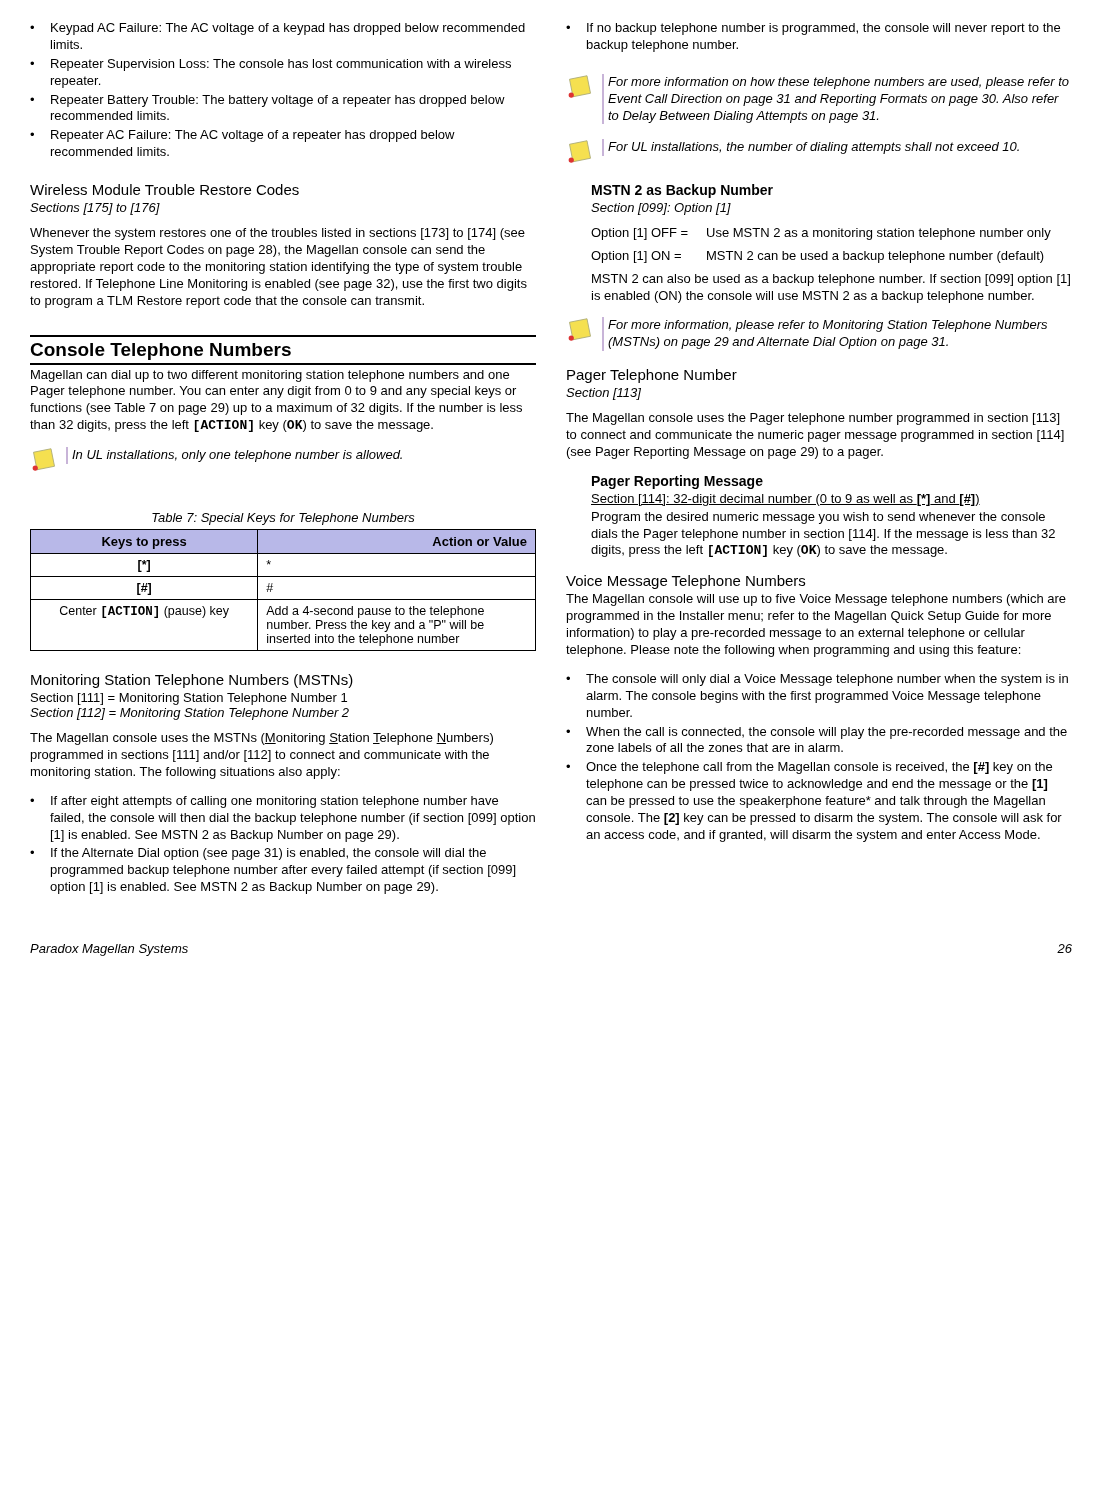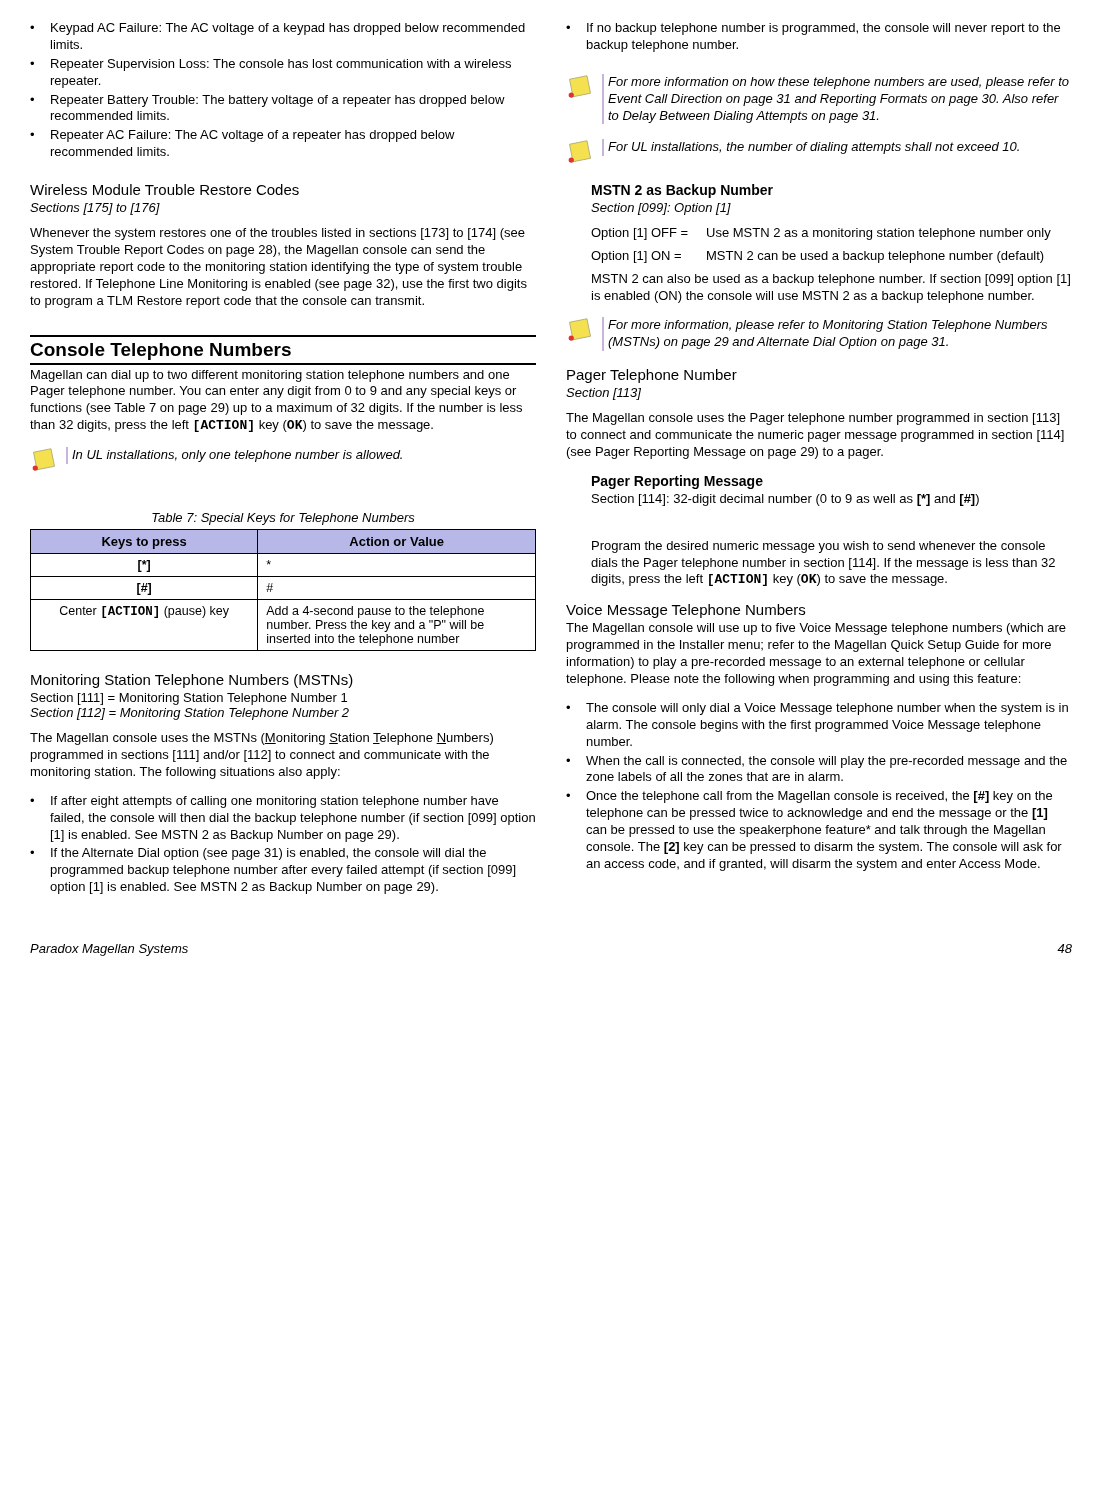--- a/index.html
+++ b/index.html
@@ -79,21 +79,21 @@
   }
   table.keys {
     border-collapse: collapse;
     width: 100%;
     margin-bottom: 20px;
   }
   table.keys th {
     background: #b8b8e8;
     border: 1px solid #000;
     padding: 4px 8px;
-    text-align: center;
+    text-align: right;
     font-weight: bold;
     font-size: 13px;
   }
   table.keys td {
     border: 1px solid #000;
     padding: 4px 8px;
     vertical-align: top;
     font-size: 12.5px;
   }
   table.keys td.center { text-align: center; }
@@ -103,21 +103,21 @@
   .option-label { width: 115px; flex-shrink: 0; }
   .option-val { flex: 1; }
   .indent { margin-left: 25px; }
   .footer {
     display: flex;
     justify-content: space-between;
     font-style: italic;
     margin-top: 25px;
     font-size: 13px;
   }
-  .sub-indent { margin-left: 25px; margin-bottom: 32px; }
+  .sub-indent { margin-left: 25px; margin-bottom: 3px; text-decoration: underline; }
   .h3 { font-weight: bold; margin: 0 0 2px 0; font-size: 14px; }
 </style>
 </head>
 <body>
 
 <div class="columns">
 
   <div class="col">
 
     <ul class="bullets">
@@ -286,14 +286,14 @@
           <span>
         <span>Once the telephone call from the Magellan console is received, the </span><span class="strong">[#]</span><span> key on the telephone can be pressed twice to acknowledge and end the message or the </span><span class="strong">[1]</span><span> can be pressed to use the speakerphone feature* and talk through the Magellan console. The </span><span class="strong">[2]</span><span> key can be pressed to disarm the system. The console will ask for an access code, and if granted, will disarm the system and enter Access Mode.</span>
       </span>
         </li>
     </ul>
   </div>
 </div>
 
 <div class="footer">
   <span>Paradox Magellan Systems</span>
-  <span>48</span>
+  <span>26</span>
 </div>
 
 </body></html>

